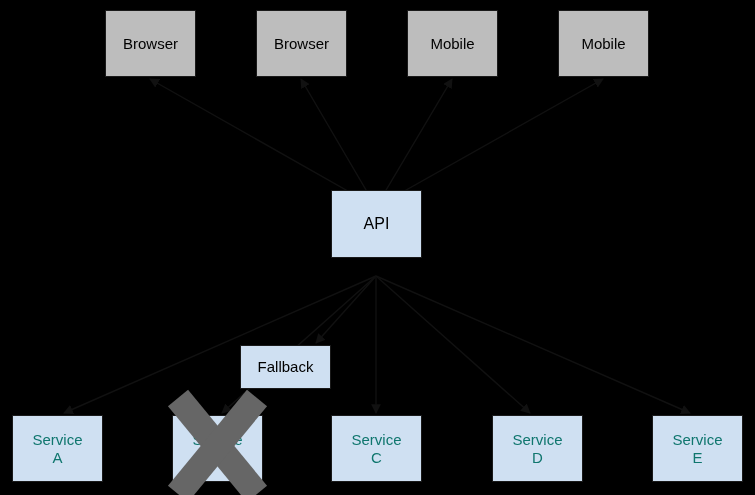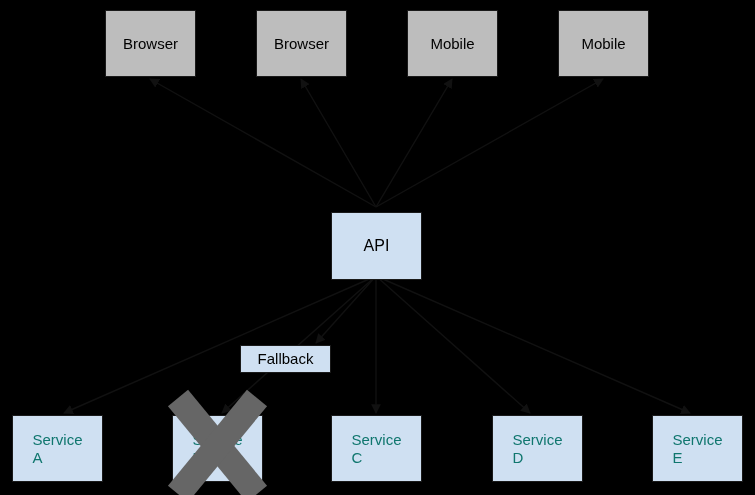--- a/index.html
+++ b/index.html
@@ -2,21 +2,21 @@
 <html><head>
 <meta charset="utf-8">
 <title>Architecture Diagram</title>
 <style>
   html,body{margin:0;padding:0;background:#000;}
   body{width:755px;height:495px;overflow:hidden;
        font-family:"Liberation Sans","DejaVu Sans",sans-serif;}
   #stage{position:relative;width:755px;height:495px;background:#000;}
   svg#edges{position:absolute;left:0;top:0;width:755px;height:495px;}
   .node{position:absolute;box-sizing:border-box;display:flex;
-        align-items:center;justify-content:center;
+        align-items:center;justify-content:center;text-align:center;
         border:1px solid #1a1a1a;line-height:1.18;}
   .node .lbl{display:block;white-space:pre-line;}
   .client{background:#bdbdbd;color:#000;font-size:15px;}
   .svc{background:#cfe0f2;color:#0f766e;font-size:15px;}
   .api{background:#cfe0f2;color:#000;font-size:16px;}
   .fallback{background:#cfe0f2;color:#000;font-size:15px;}
   .xmark{position:absolute;pointer-events:none;}
 </style>
 </head>
 <body>
@@ -49,24 +49,24 @@
       </div>
       <div class="node client" style="left: 256px; top: 10px; width: 91px; height: 67px;">
         <span class="lbl">Browser</span>
       </div>
       <div class="node client" style="left: 407px; top: 10px; width: 91px; height: 67px;">
         <span class="lbl">Mobile</span>
       </div>
       <div class="node client" style="left: 558px; top: 10px; width: 91px; height: 67px;">
         <span class="lbl">Mobile</span>
       </div>
-      <div class="node api" style="left: 331px; top: 212px; width: 91px; height: 68px;">
+      <div class="node api" style="left: 331px; top: 190px; width: 91px; height: 68px;">
         <span class="lbl">API</span>
       </div>
-      <div class="node fallback" style="left: 240px; top: 345px; width: 91px; height: 28px;">
+      <div class="node fallback" style="left: 240px; top: 345px; width: 91px; height: 44px;">
         <span class="lbl">Fallback</span>
       </div>
       <div class="node svc" style="left: 12px; top: 415px; width: 91px; height: 67px;">
         <span class="lbl">Service
 A</span>
       </div>
       <div class="node svc" style="left: 172px; top: 415px; width: 91px; height: 67px;">
         <span class="lbl">Service
 B</span>
       </div>

